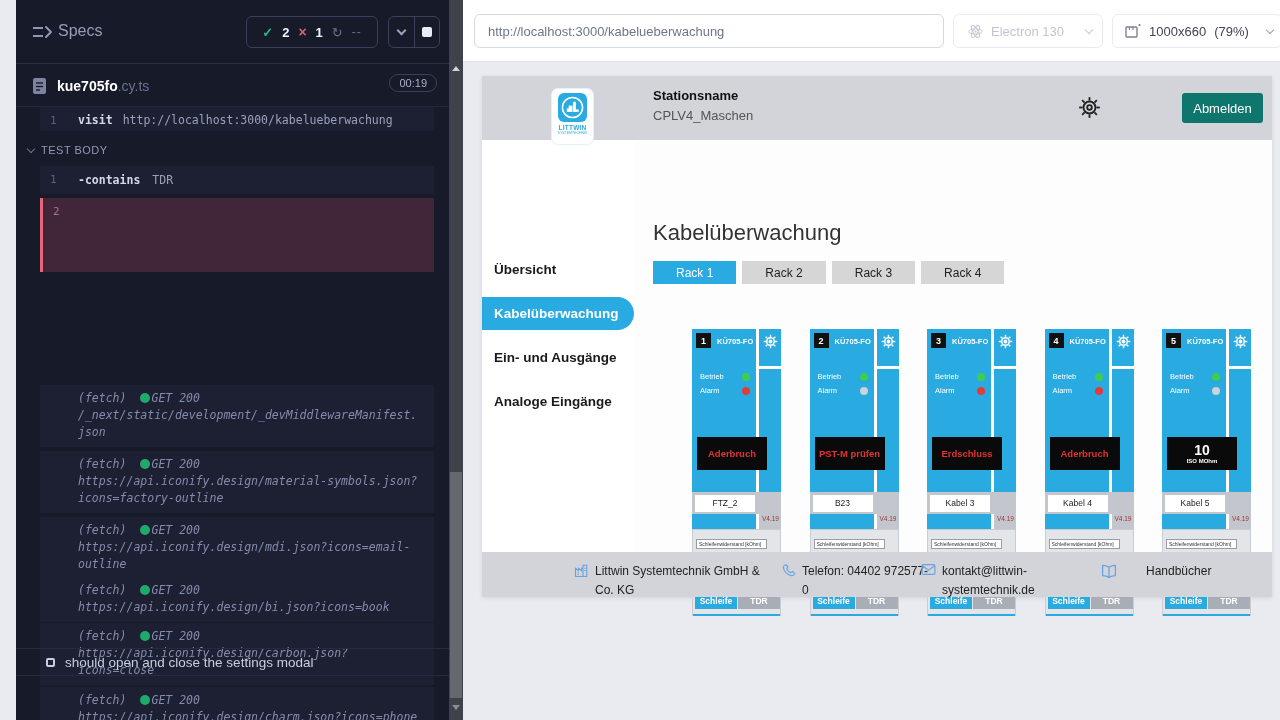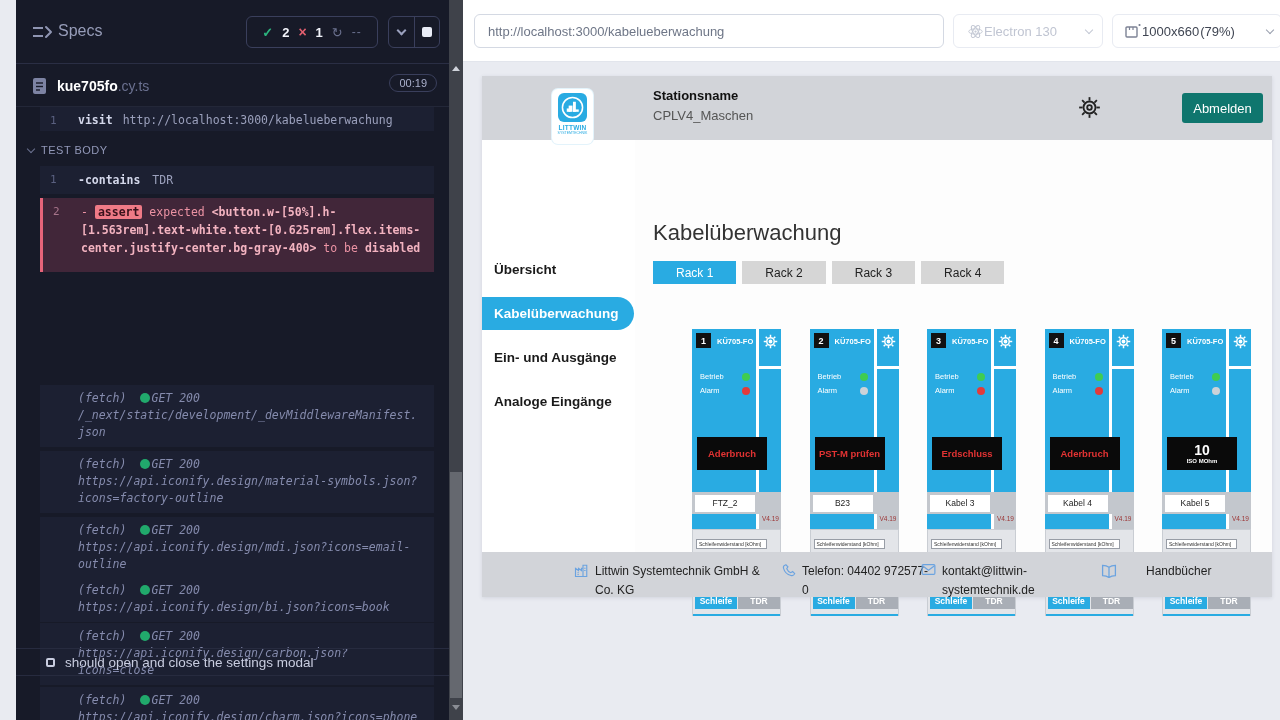--- a/index.html
+++ b/index.html
@@ -83,21 +83,21 @@
       border-top:5px solid #8a8d94; }
 
   
   .browser { position:absolute; left:447px; top:0; width:833px; height:720px; }
   .topbar { position:absolute; left:0; top:0; width:833px; height:62px; background:#fff;
             border-bottom:1px solid #e2e5ec; }
   .url-input { position:absolute; left:11px; top:14px; width:470px; height:34px;
                border:1px solid #d4d9e3; border-radius:6px; display:flex; align-items:center;
                padding-left:13px; font-size:13px; color:#6e7687; background:#fff; }
   .sel { position:absolute; top:14px; height:34px; border:1px solid #e8ebf2; border-radius:6px;
-         display:flex; align-items:center; gap:1px; background:#fff; font-size:13px; }
+         display:flex; align-items:center; gap:8px; background:#fff; font-size:13px; }
   .sel-electron { left:490px; width:150px; color:#c0c5d2; padding:0 10px 0 14px; }
   .sel-size { left:649px; width:170px; color:#3f4552; padding:0 8px 0 12px; }
   .sel .chev { border-color:#c3c8d4; border-width:1.5px; width:6px; height:6px; margin-left:auto; }
   .sel-size .chev { border-color:#9aa0af; }
   .zoom-pct { color:#3f4552; }
 
   .right-gutter { position:absolute; left:817px; top:62px; width:16px; height:658px; background:#f2f3f7; }
 
   
   .app { position:absolute; left:19px; top:76px; width:790px; height:521px; background:#ffffff;
@@ -240,28 +240,20 @@
         <span>TEST BODY</span>
       </div>
 
       <div class="cmd-row row-contains">
         <span class="cmd-num">1</span>
         <b>-contains</b><span>TDR</span>
       </div>
 
       <div class="cmd-row row-assert">
         <span class="cmd-num a-num">2</span>
-        <div class="assert-content">
-          <span>-</span>
-          <span class="a-chip">assert</span>
-          <span>expected</span>
-          <span class="a-sel">&lt;button.w-[50%].h-[1.563rem].text-white.text-[0.625rem].flex.items-center.justify-center.bg-gray-400&gt;</span>
-          <span>to be</span>
-          <span class="a-sel">disabled</span>
-        </div>
       </div>
 
       <div class="fetch-block" style="top:278px">
         <span>(fetch)</span><span class="f-dot"></span><span>GET 200</span>
         <div class="f-url">/_next/static/development/_devMiddlewareManifest.json</div>
       </div>
       <div class="fetch-block" style="top:344px">
         <span>(fetch)</span><span class="f-dot"></span><span>GET 200</span>
         <div class="f-url">https://api.iconify.design/material-symbols.json?icons=factory-outline</div>
       </div>

